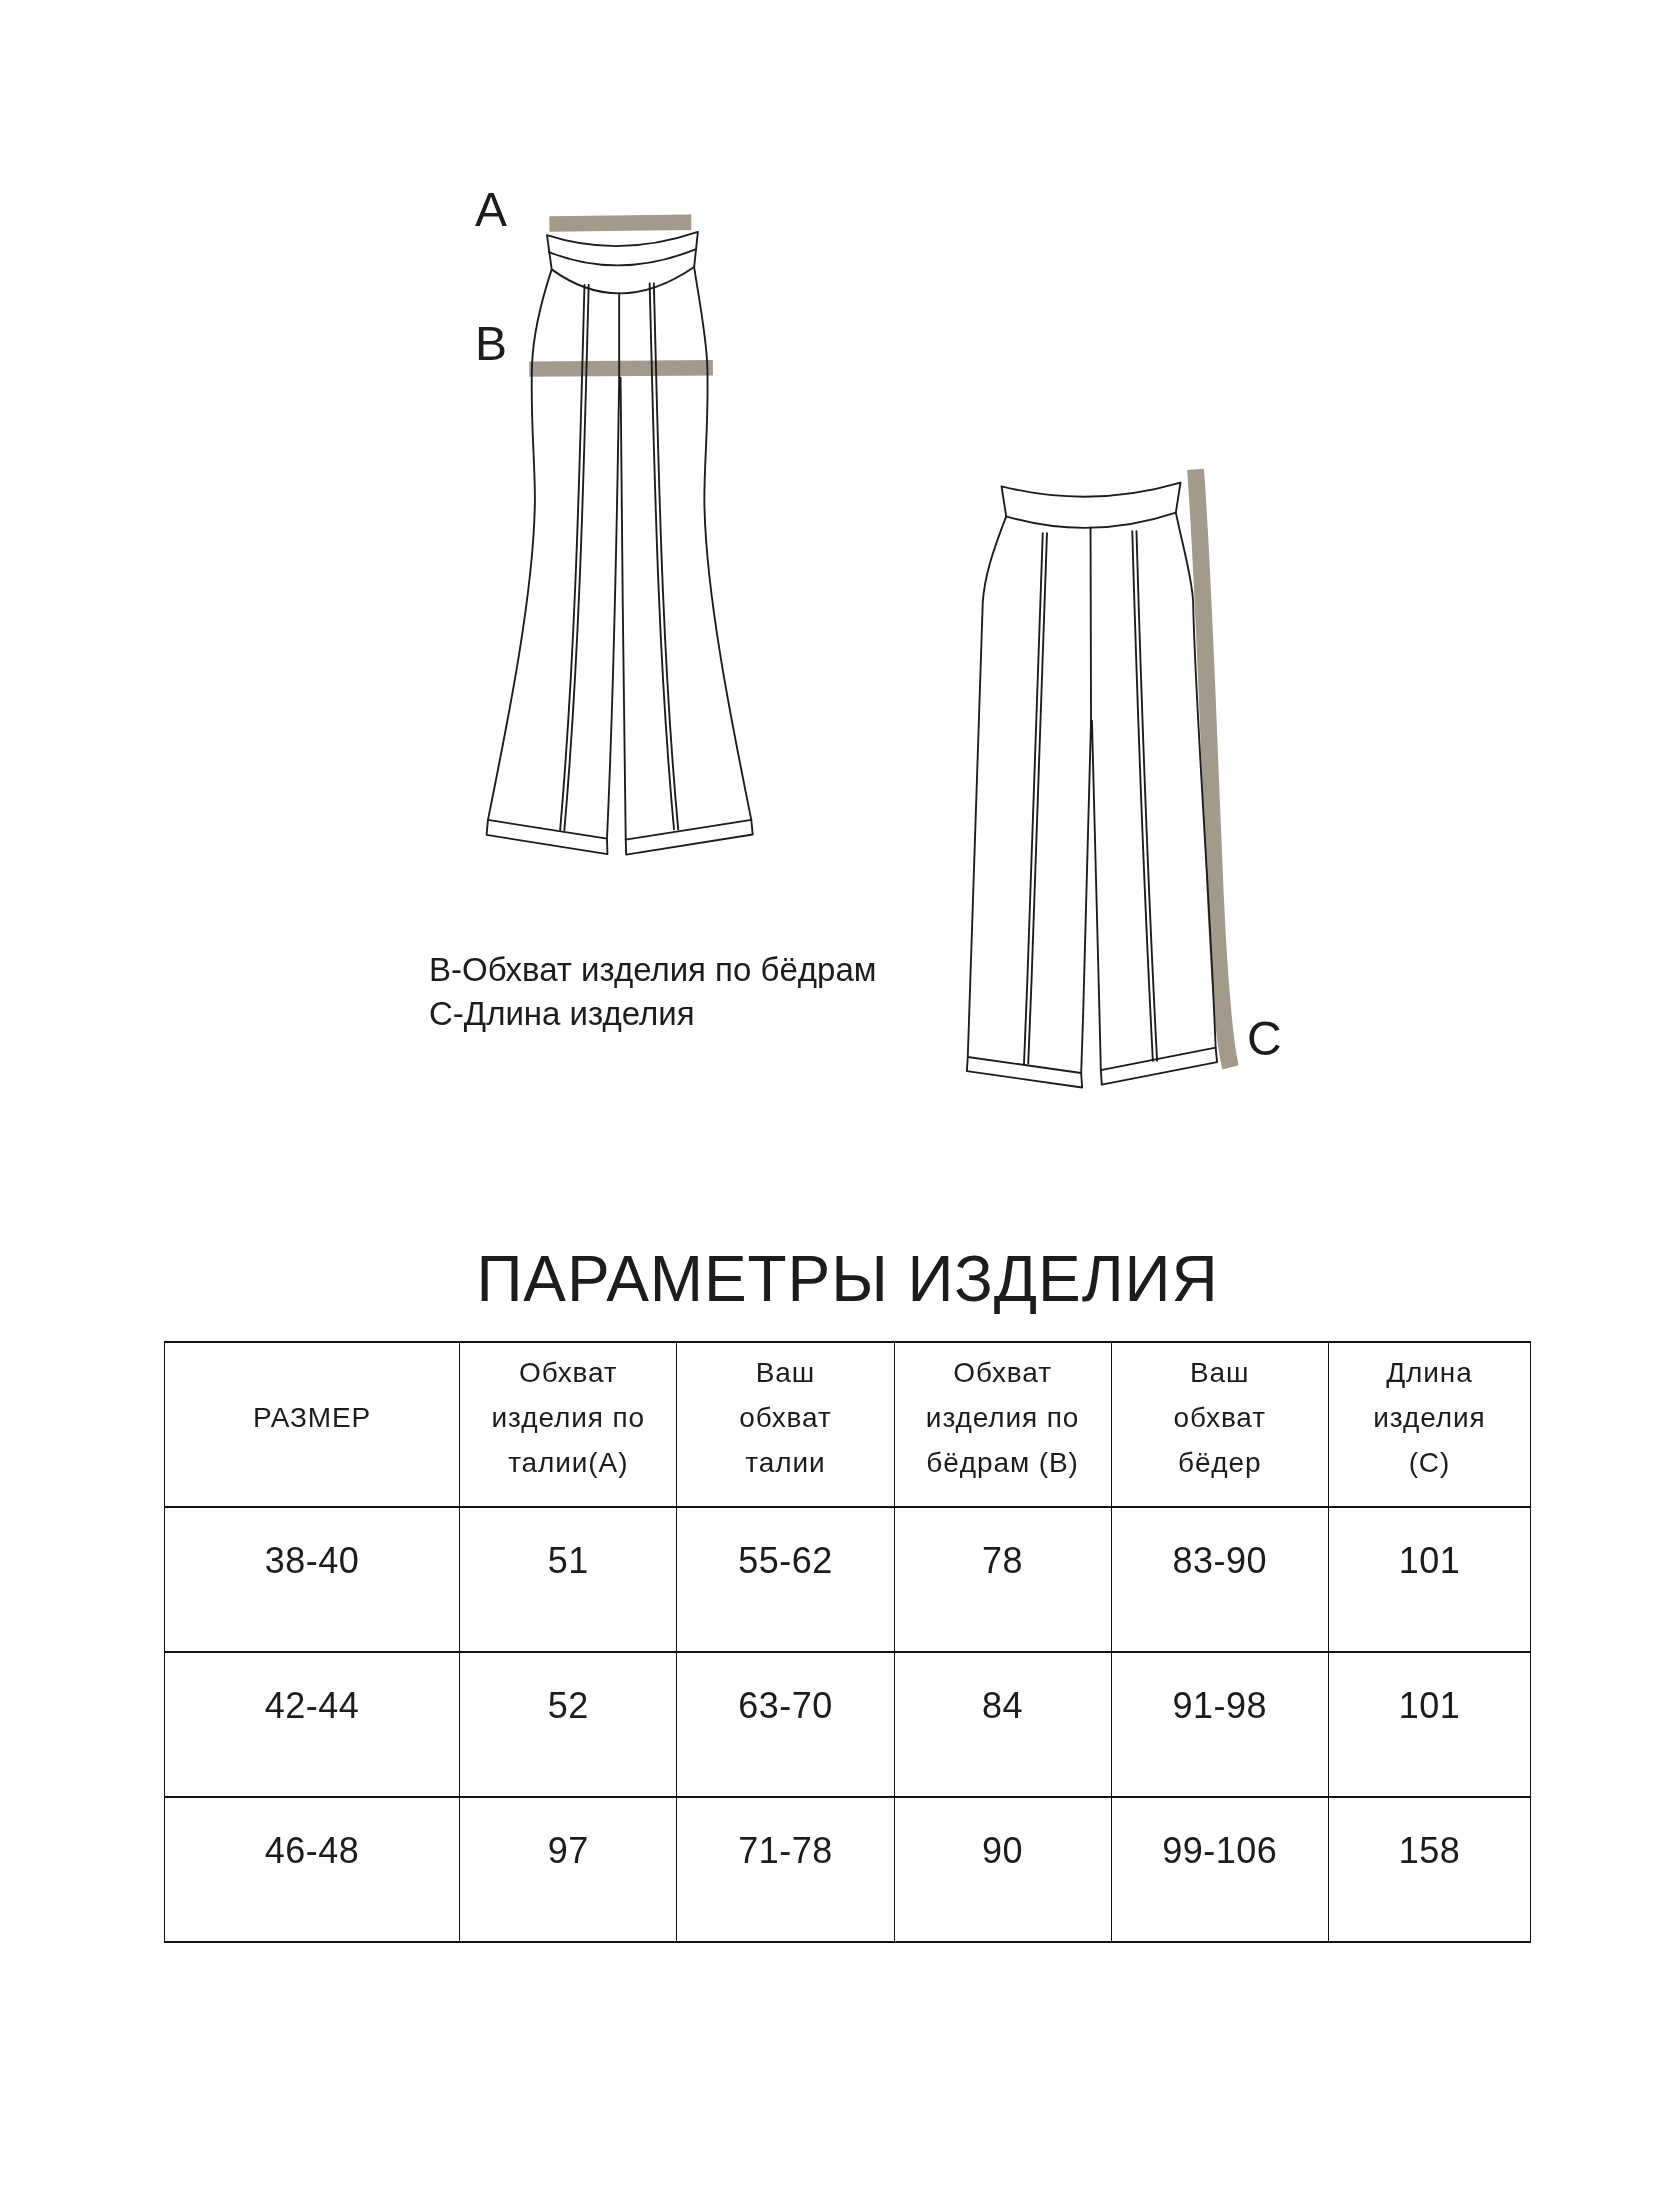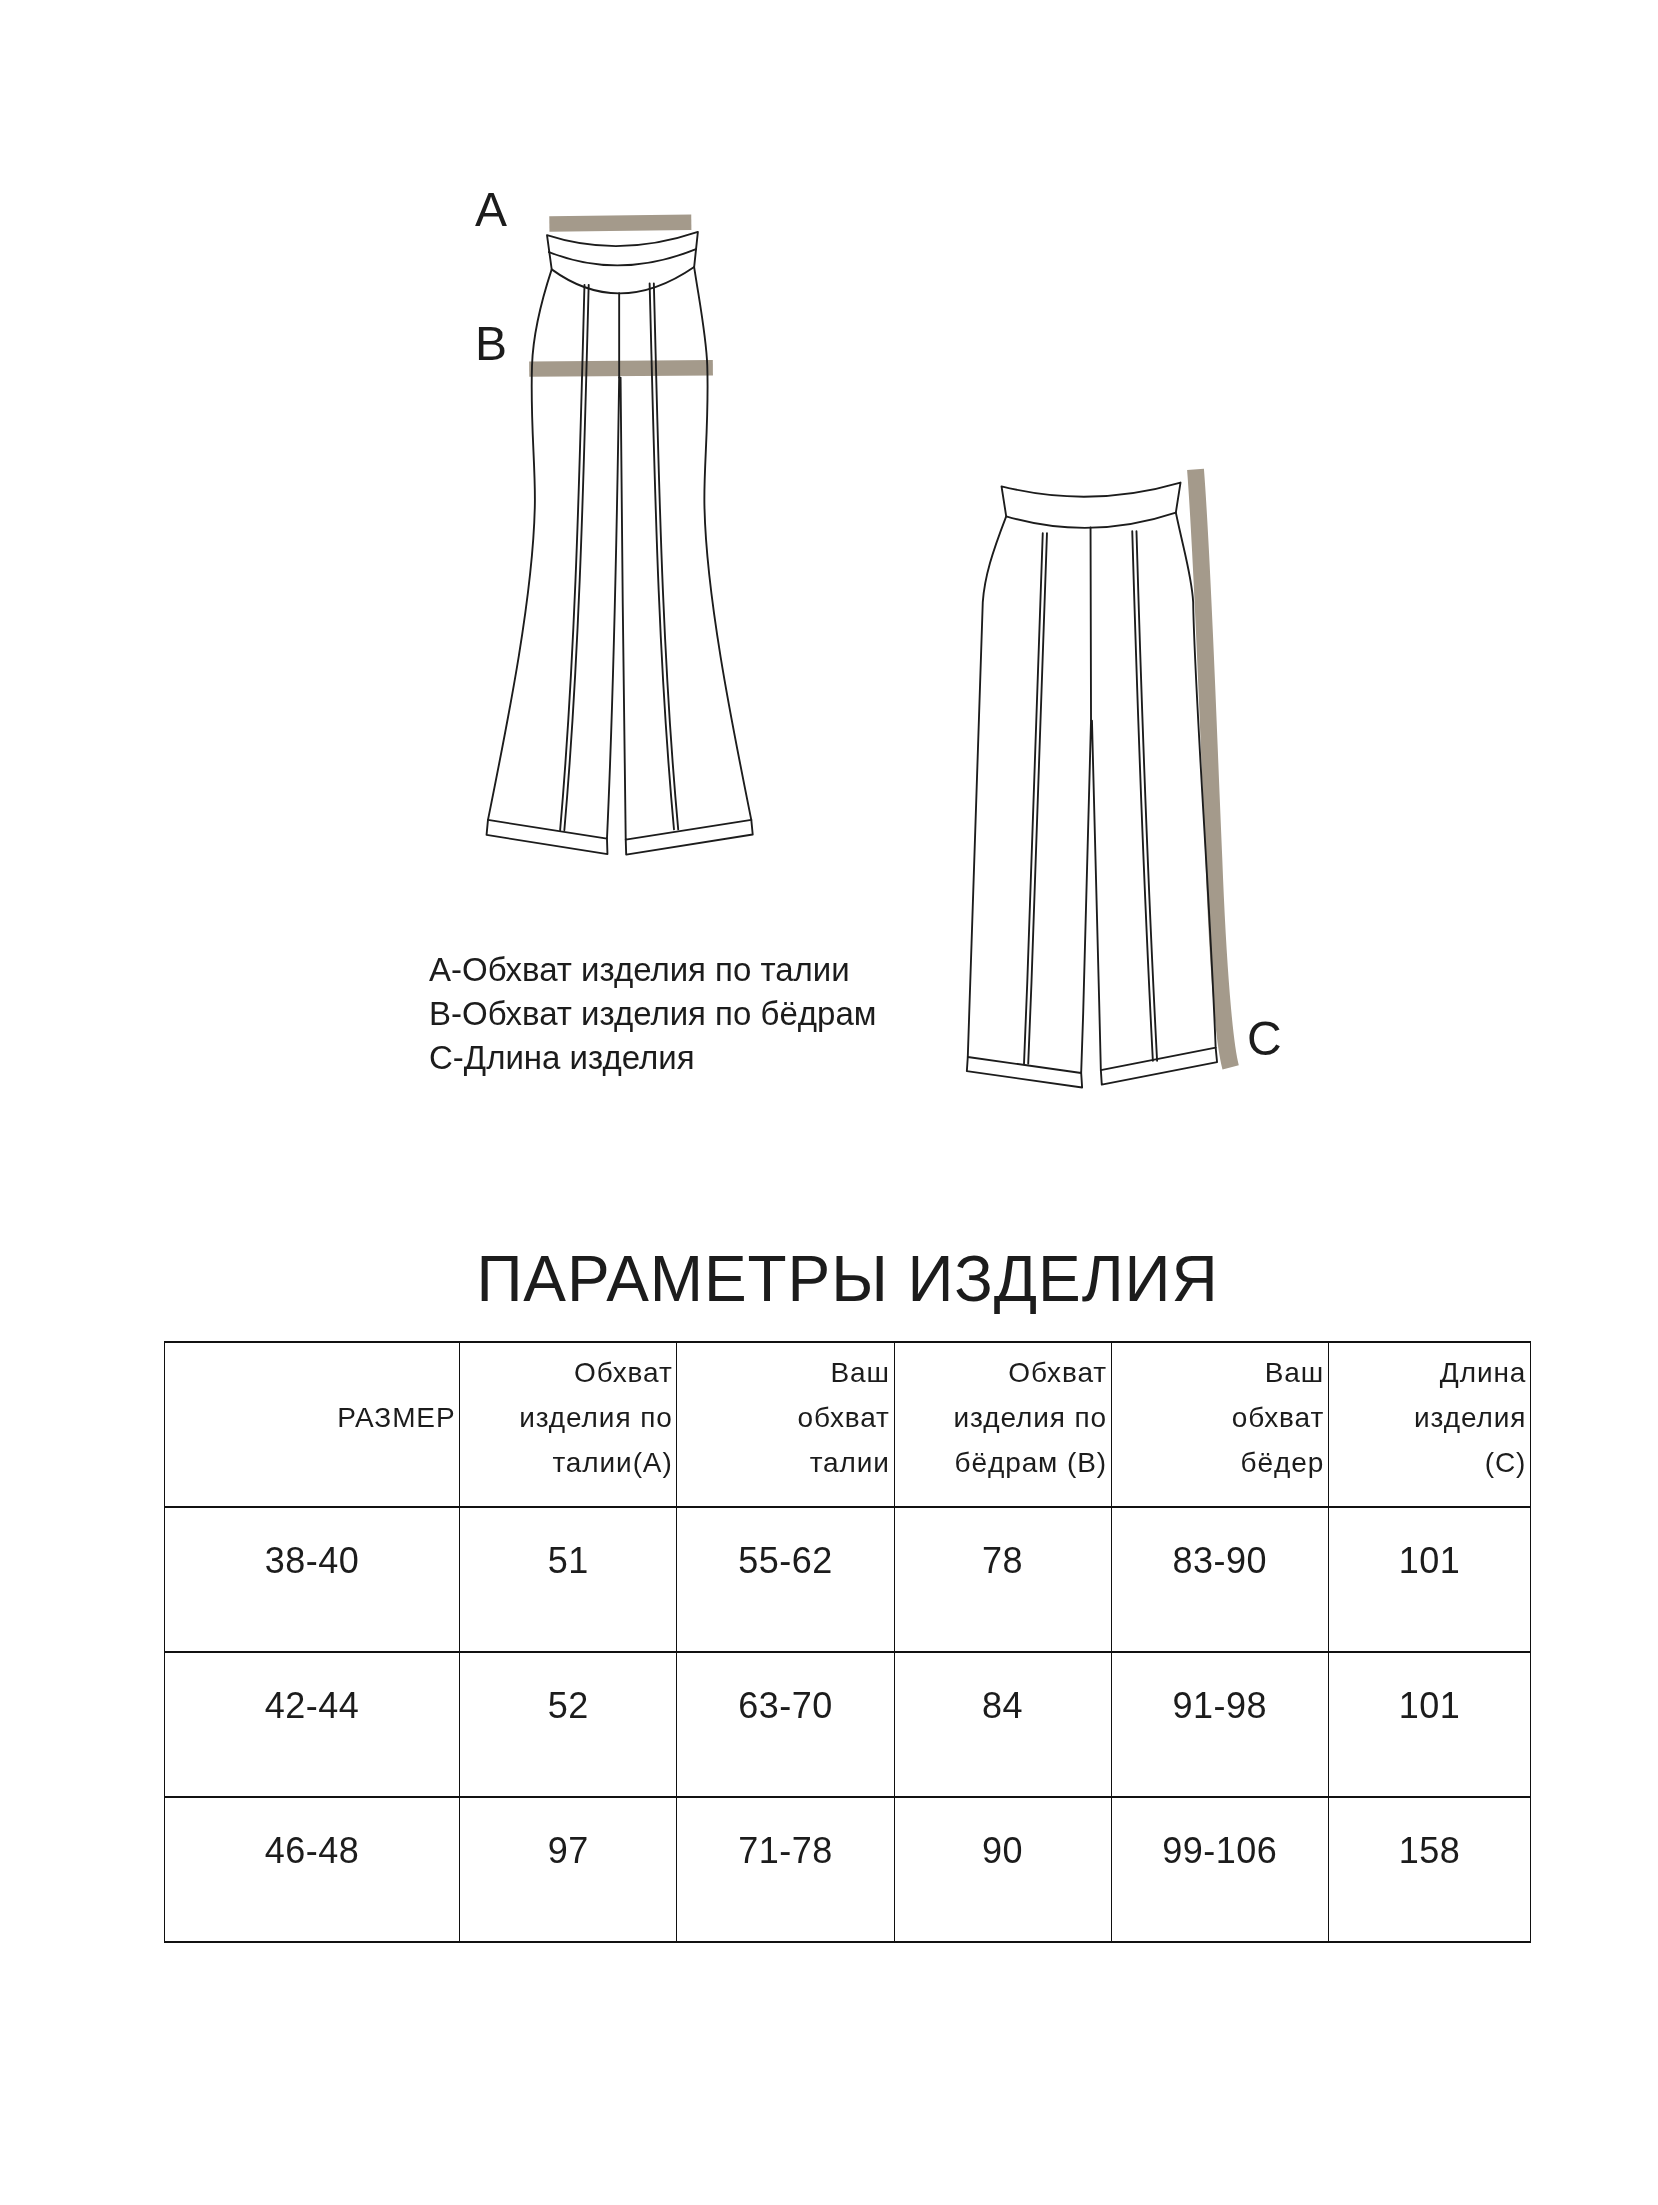--- a/index.html
+++ b/index.html
@@ -31,21 +31,20 @@
     border-left:1.4px solid #111;border-right:1.4px solid #111;
     border-top:2.8px solid #111;border-bottom:2.8px solid #111;
     text-align:center;vertical-align:middle;font-weight:300;color:#1c1c1c;
     overflow:hidden;
   }
   tr.hrow{height:165px;}
   tr.drow{height:145px;margin-top:40px;}
   table.size-table th{
     font-size:28px;line-height:45px;letter-spacing:0.9px;white-space:pre-line;
     padding:0 3.7px 14px 3.7px;
-    text-align:right;
   }
   table.size-table td{
     font-size:36px;letter-spacing:0.5px;padding:0 3.7px 37px 3.7px;
   }
 </style>
 </head>
 <body>
 
 <div>
 
@@ -107,21 +106,20 @@
         <path d="M 1567,754 C 1577,1100 1591,1500 1611,1884"></path>
       </g>
     </g>
   </svg>
 
   <div class="measure-letter letter-a">А</div>
   <div class="measure-letter letter-b">В</div>
   <div class="measure-letter letter-c">С</div>
 
   <div class="legend">
-    <div>А-Обхват изделия по талии</div>
     <div>В-Обхват изделия по бёдрам</div>
     <div>С-Длина изделия</div>
   </div>
 </div>
 
 <div class="chart-title">ПАРАМЕТРЫ ИЗДЕЛИЯ</div>
 
 <table class="size-table">
   <colgroup>
     <col style="width:295px">

